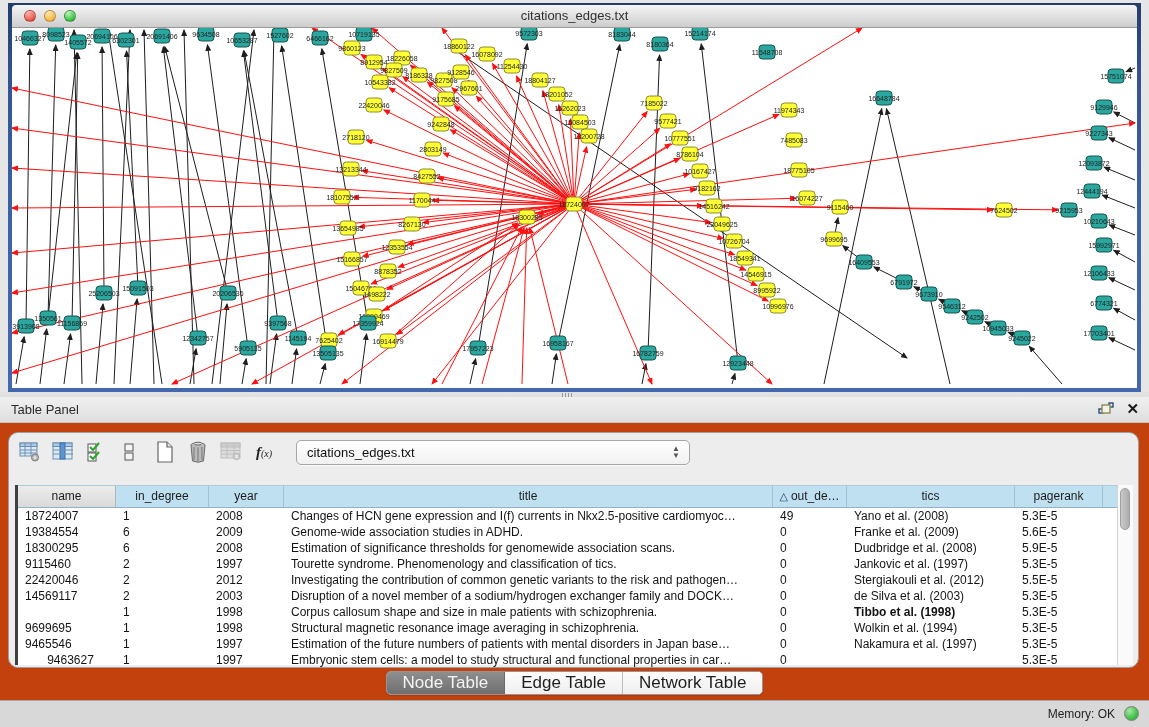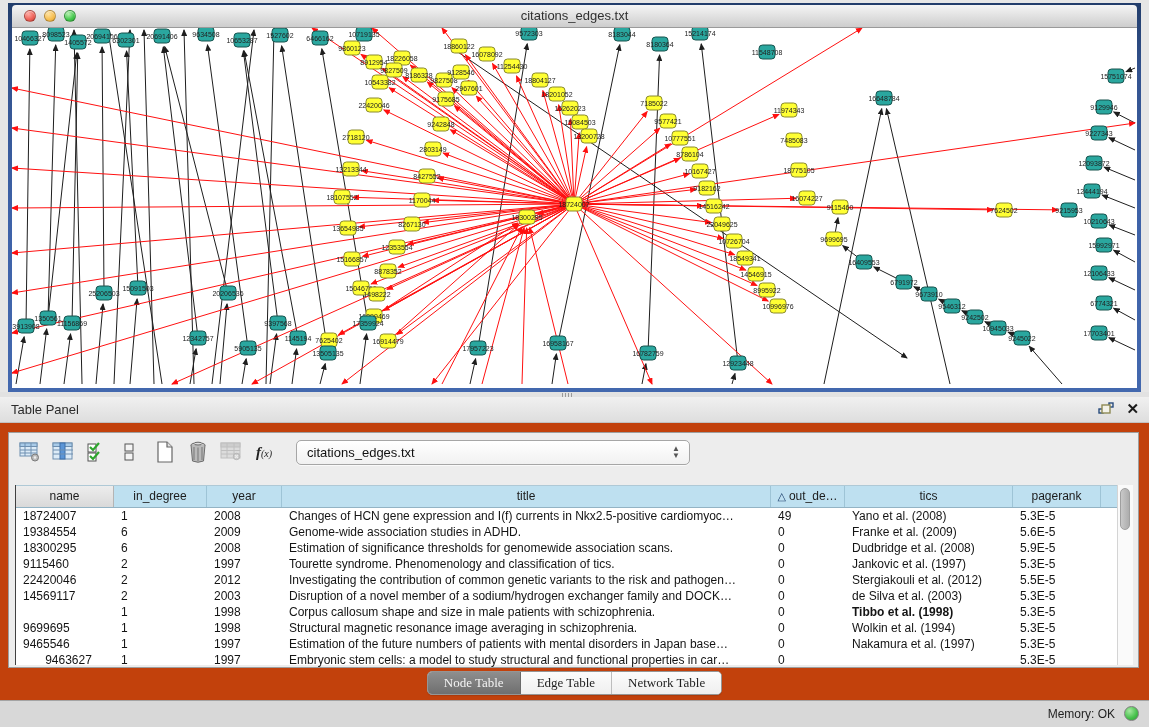--- a/index.html
+++ b/index.html
@@ -36,36 +36,36 @@
     background:repeating-linear-gradient(90deg,#9A9A9A 0 1px,transparent 1px 3px);}
   
   .table-panel{position:absolute;left:0;top:397px;width:1149px;height:303px;background:#c2410c;}
   .tp-header{height:25px;background:linear-gradient(#F0F0F0,#DEDEDE);border-bottom:1px solid #C2C2C2;position:relative;}
   .tp-title{font-size:13px;color:#2B2B2B;line-height:25px;padding-left:11px;}
   .tp-actions{position:absolute;right:10px;top:3px;display:flex;align-items:center;gap:12px;}
   .tp-float svg{display:block;}
   .tp-close{font-size:15px;font-weight:bold;color:#1A1A1A;line-height:18px;cursor:default;}
   .tp-inner{
     position:absolute;left:8px;top:35px;width:1131px;height:236px;
-    border:1px solid #9E9E9E;border-radius:0;background:#EDEDED;box-sizing:border-box;
+    border:1px solid #9E9E9E;border-radius:10px;background:#EDEDED;box-sizing:border-box;
   }
   .toolbar{height:38px;display:flex;align-items:center;padding-left:8px;}
   .tb-btn{width:26px;height:26px;display:flex;align-items:center;justify-content:center;margin-right:7px;}
   .tb-btn.sp{margin-right:10px;}
   .fx{font-family:"Liberation Serif",serif;font-style:italic;font-size:15px;color:#222;font-weight:bold;}
   .fx small{font-size:10px;font-weight:normal;}
   .combo{
     width:392px;height:23px;margin-left:12px;border:1px solid #A6A6A6;border-radius:5px;
     background:linear-gradient(#FFFFFF,#F1F1F1);display:flex;align-items:center;position:relative;
     box-shadow:0 1px 0 rgba(255,255,255,.7);
   }
   .combo-val{font-size:13px;color:#111;padding-left:10px;flex:1;white-space:nowrap;overflow:hidden;}
   .combo-arrows{width:18px;text-align:center;color:#555;font-size:8px;line-height:7px;padding-right:4px;}
   
-  .tbl{position:absolute;left:6px;top:52px;width:1104px;bottom:2px;background:#FFFFFF;border-left:1px solid #404040;}
+  .tbl{position:absolute;left:6px;top:52px;width:1104px;bottom:2px;background:#FFFFFF;border-left:3px solid #404040;}
   .thead{display:flex;height:21px;border-top:1px solid #AFC9D6;border-bottom:1px solid #93B3C4;background:#BEE0F0;}
   .th{
     box-sizing:border-box;height:21px;line-height:20px;text-align:center;font-size:12px;color:#1C1C1C;
     background:#BEE0F0;border-right:1px solid #9EC4D6;overflow:hidden;white-space:nowrap;
   }
   .th-key{background:linear-gradient(#EDEDED,#D9D9D9);border-right:1px solid #B4B4B4;}
   .sort{color:#1C3E6B;font-size:11px;}
   .tbody{}
   .tr{display:flex;height:16px;}
   .td{
@@ -74,21 +74,21 @@
   }
   .vscroll{
     position:absolute;right:5px;top:52px;bottom:2px;width:15px;
     background:#FAFAFA;border-left:1px solid #D4D4D4;
   }
   .vthumb{position:absolute;left:2px;top:3px;width:10px;height:42px;border-radius:5px;
     background:linear-gradient(90deg,#C9C9C9,#ADADAD);border:1px solid #9F9F9F;box-sizing:border-box;}
   
   .tabs{position:absolute;left:0;right:0;top:274px;display:flex;justify-content:center;}
   .tabgroup{display:flex;border:1px solid #959595;border-radius:5px;overflow:hidden;background:#F7F7F7;box-shadow:0 1px 1px rgba(0,0,0,.12);}
-  .tab{font-size:13px;color:#1E1E1E;padding:3px 16px;line-height:16px;border-right:1px solid #BDBDBD;background:linear-gradient(#FCFCFC,#EFEFEF);font-family:Liberation Serif, serif;}
+  .tab{font-size:17px;color:#1E1E1E;padding:3px 16px;line-height:16px;border-right:1px solid #BDBDBD;background:linear-gradient(#FCFCFC,#EFEFEF);}
   .tab:last-child{border-right:none;}
   .tab.active{background:linear-gradient(#8E8E8E,#6F6F6F);color:#F4F4F4;border-right:1px solid #6A6A6A;}
   
   .statusbar{position:absolute;left:0;top:700px;width:1149px;height:27px;background:#D8D8D8;border-top:1px solid #A4A4A4;box-sizing:border-box;}
   .mem{position:absolute;right:34px;top:6px;font-size:12px;color:#1F1F1F;}
   .memdot{position:absolute;right:10px;top:5px;width:15px;height:15px;border-radius:50%;
     background:radial-gradient(circle at 35% 30%,#A6E8A0,#44C04A 60%,#2F9C35);border:1px solid #7E7E7E;box-sizing:border-box;}
 </style>
 </head>
 <body>

